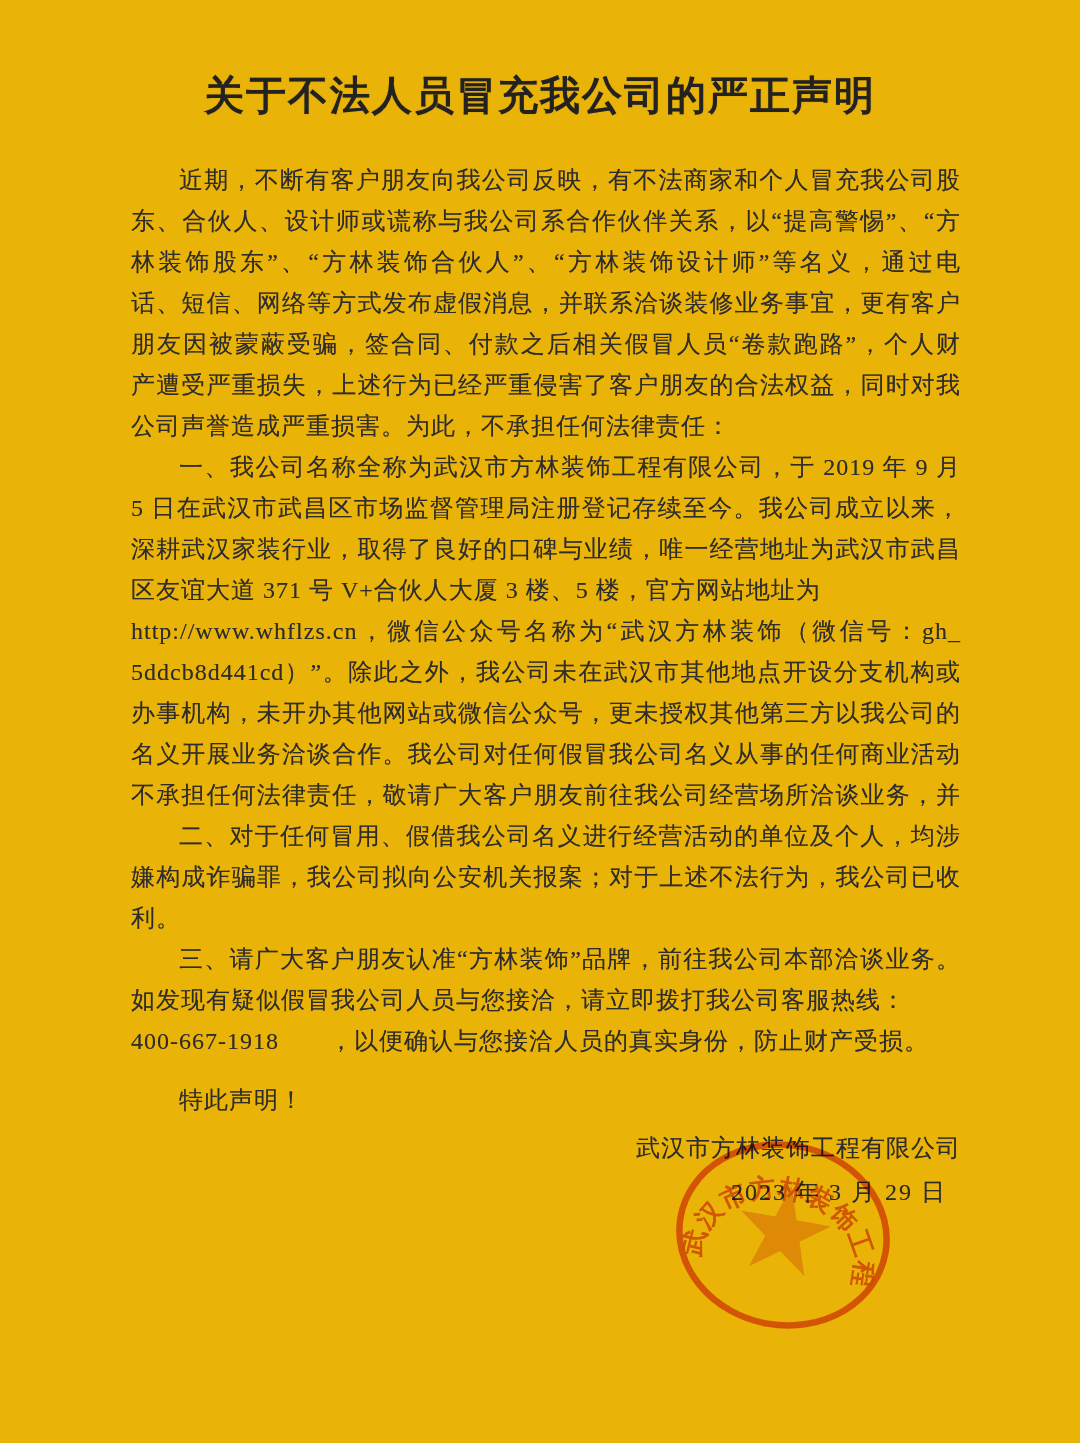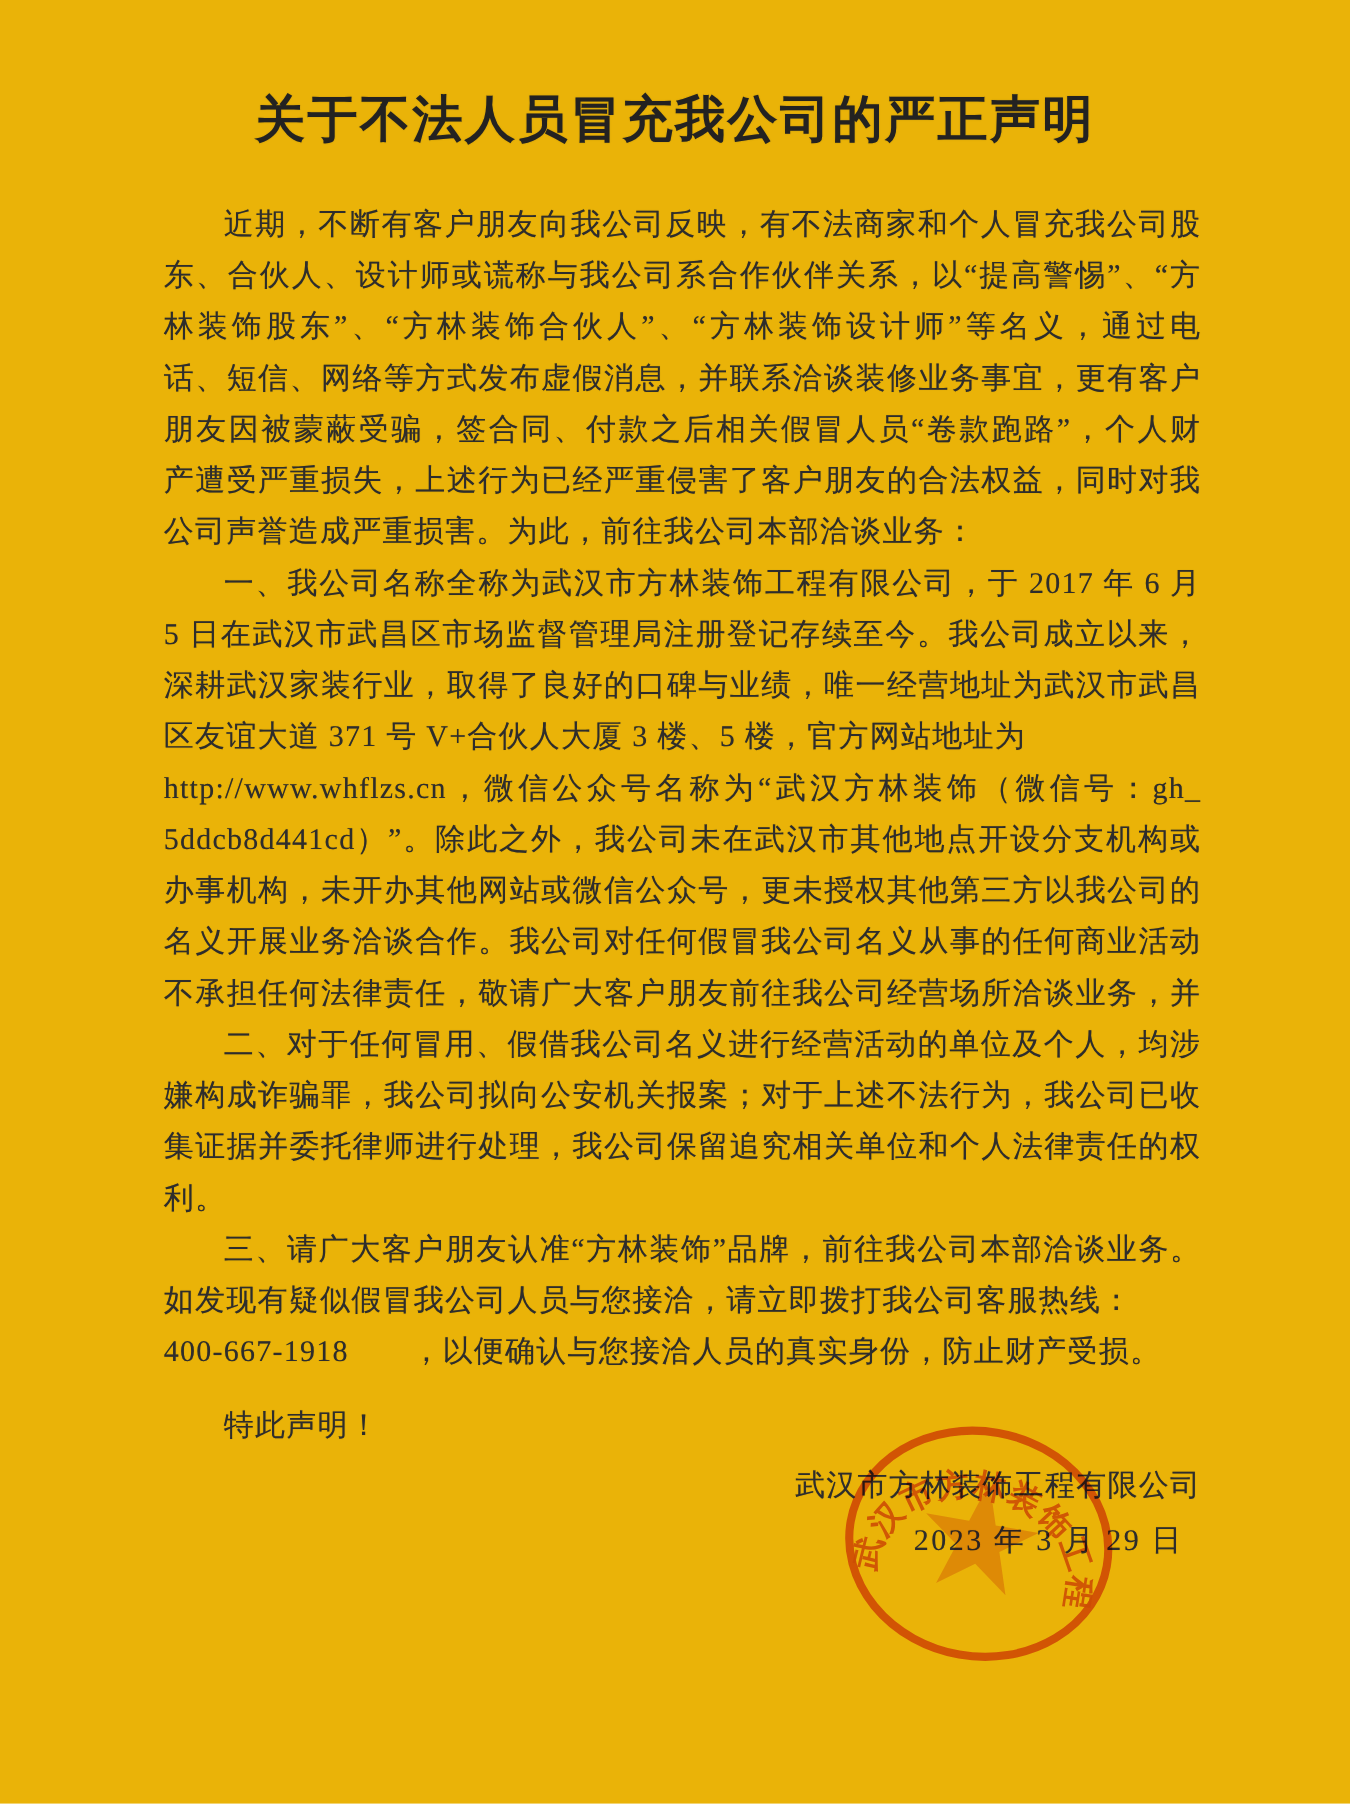--- a/index.html
+++ b/index.html
@@ -73,39 +73,38 @@
 
   <div class="body-text">
 
     <div>
       <div class="line indent fill">近期，不断有客户朋友向我公司反映，有不法商家和个人冒充我公司股</div>
       <div class="line fill">东、合伙人、设计师或谎称与我公司系合作伙伴关系，以“提高警惕”、“方</div>
       <div class="line fill">林装饰股东”、“方林装饰合伙人”、“方林装饰设计师”等名义，通过电</div>
       <div class="line fill">话、短信、网络等方式发布虚假消息，并联系洽谈装修业务事宜，更有客户</div>
       <div class="line fill">朋友因被蒙蔽受骗，签合同、付款之后相关假冒人员“卷款跑路”，个人财</div>
       <div class="line fill">产遭受严重损失，上述行为已经严重侵害了客户朋友的合法权益，同时对我</div>
-      <div class="line">公司声誉造成严重损害。为此，前往我公司本部洽谈业务：</div>
+      <div class="line">公司声誉造成严重损害。为此，不承担任何法律责任：</div>
     </div>
 
     <div>
-      <div class="line indent fill">一、我公司名称全称为武汉市方林装饰工程有限公司，于 2017 年 6 月</div>
+      <div class="line indent fill">一、我公司名称全称为武汉市方林装饰工程有限公司，于 2019 年 9 月</div>
       <div class="line fill">5 日在武汉市武昌区市场监督管理局注册登记存续至今。我公司成立以来，</div>
       <div class="line fill">深耕武汉家装行业，取得了良好的口碑与业绩，唯一经营地址为武汉市武昌</div>
       <div class="line">区友谊大道 371 号 V+合伙人大厦 3 楼、5 楼，官方网站地址为</div>
       <div class="line fill">http://www.whflzs.cn，微信公众号名称为“武汉方林装饰（微信号：gh_</div>
       <div class="line fill">5ddcb8d441cd）”。除此之外，我公司未在武汉市其他地点开设分支机构或</div>
       <div class="line fill">办事机构，未开办其他网站或微信公众号，更未授权其他第三方以我公司的</div>
       <div class="line fill">名义开展业务洽谈合作。我公司对任何假冒我公司名义从事的任何商业活动</div>
       <div class="line fill">不承担任何法律责任，敬请广大客户朋友前往我公司经营场所洽谈业务，并</div>
     </div>
 
     <div>
       <div class="line indent fill">二、对于任何冒用、假借我公司名义进行经营活动的单位及个人，均涉</div>
       <div class="line fill">嫌构成诈骗罪，我公司拟向公安机关报案；对于上述不法行为，我公司已收</div>
-      <div class="line fill">集证据并委托律师进行处理，我公司保留追究相关单位和个人法律责任的权</div>
       <div class="line">利。</div>
     </div>
 
     <div>
       <div class="line indent fill">三、请广大客户朋友认准“方林装饰”品牌，前往我公司本部洽谈业务。</div>
       <div class="line">如发现有疑似假冒我公司人员与您接洽，请立即拨打我公司客服热线：</div>
       <div class="line">400-667-1918　　，以便确认与您接洽人员的真实身份，防止财产受损。</div>
     </div>
 
     <div class="line indent closing">特此声明！</div>

